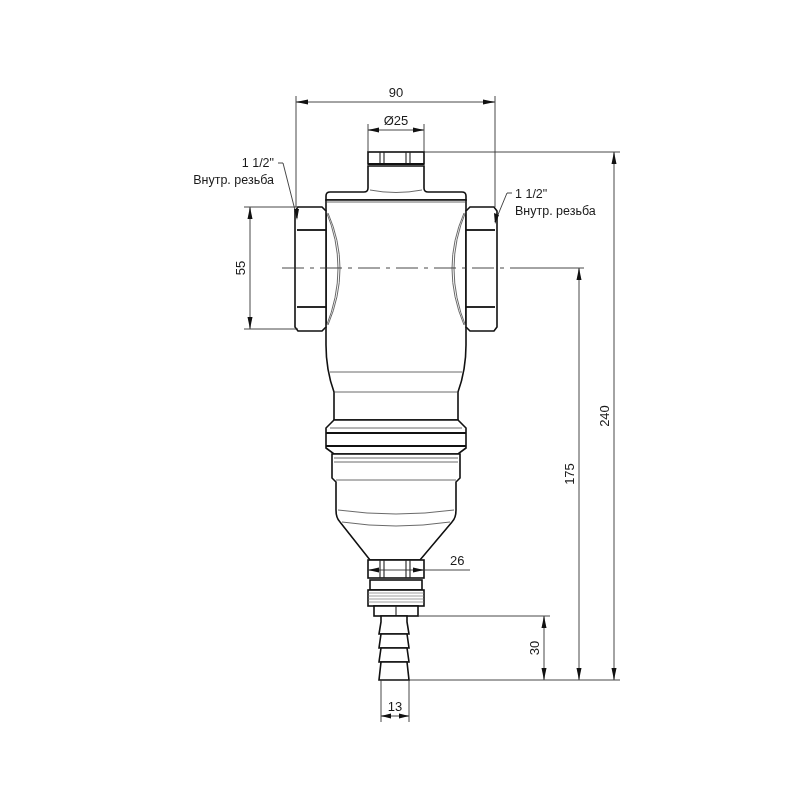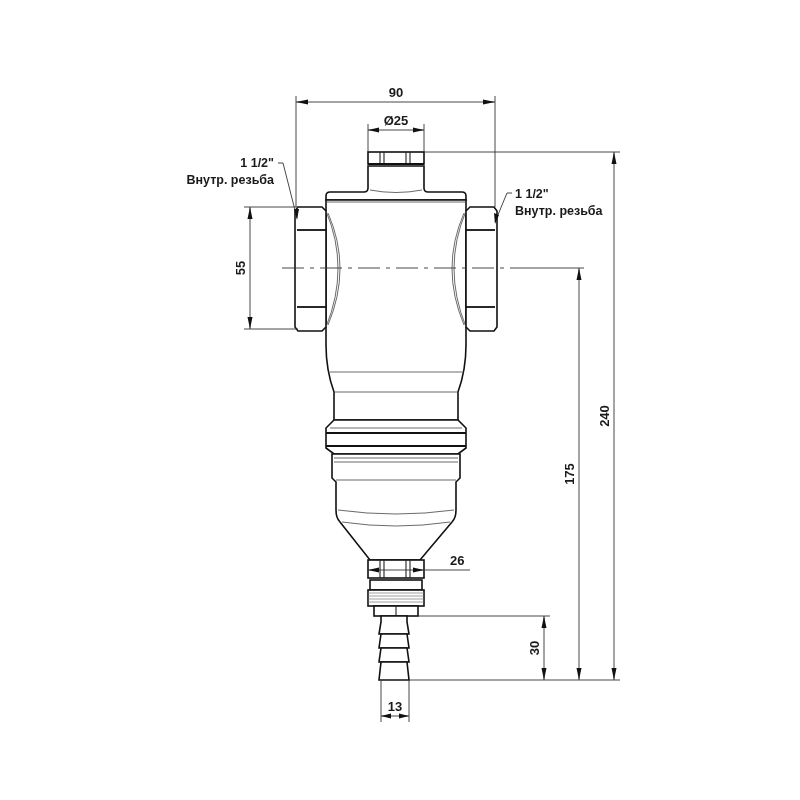--- a/index.html
+++ b/index.html
@@ -1,17 +1,17 @@
 <!DOCTYPE html>
 <html><head>
   <meta charset="utf-8">
   <style>
     html, body { margin: 0; padding: 0; background: #ffffff; }
     body { width: 800px; height: 800px; overflow: hidden; }
-    #drawing { position: absolute; left: 0; top: 0; width: 800px; height: 800px; font-weight: bold; }
+    #drawing { position: absolute; left: 0; top: 0; width: 800px; height: 800px; }
     svg text { font-family: "Liberation Sans", sans-serif; fill: #1a1a1a; }
     .dim-text { font-size: 13px; }
     .note-text { font-size: 12.5px; }
     .outline { fill: #ffffff; stroke: #111111; stroke-width: 1.6; }
     .thin { fill: none; stroke: #444444; stroke-width: 0.8; }
     .med { fill: none; stroke: #222222; stroke-width: 1.1; }
     .thick { fill: none; stroke: #111111; stroke-width: 1.8; }
     .dimline { fill: none; stroke: #333333; stroke-width: 0.9; }
     .center { fill: none; stroke: #333333; stroke-width: 0.9; stroke-dasharray: 22 6 4 6; }
     .thread { fill: none; stroke: #777777; stroke-width: 0.7; }

